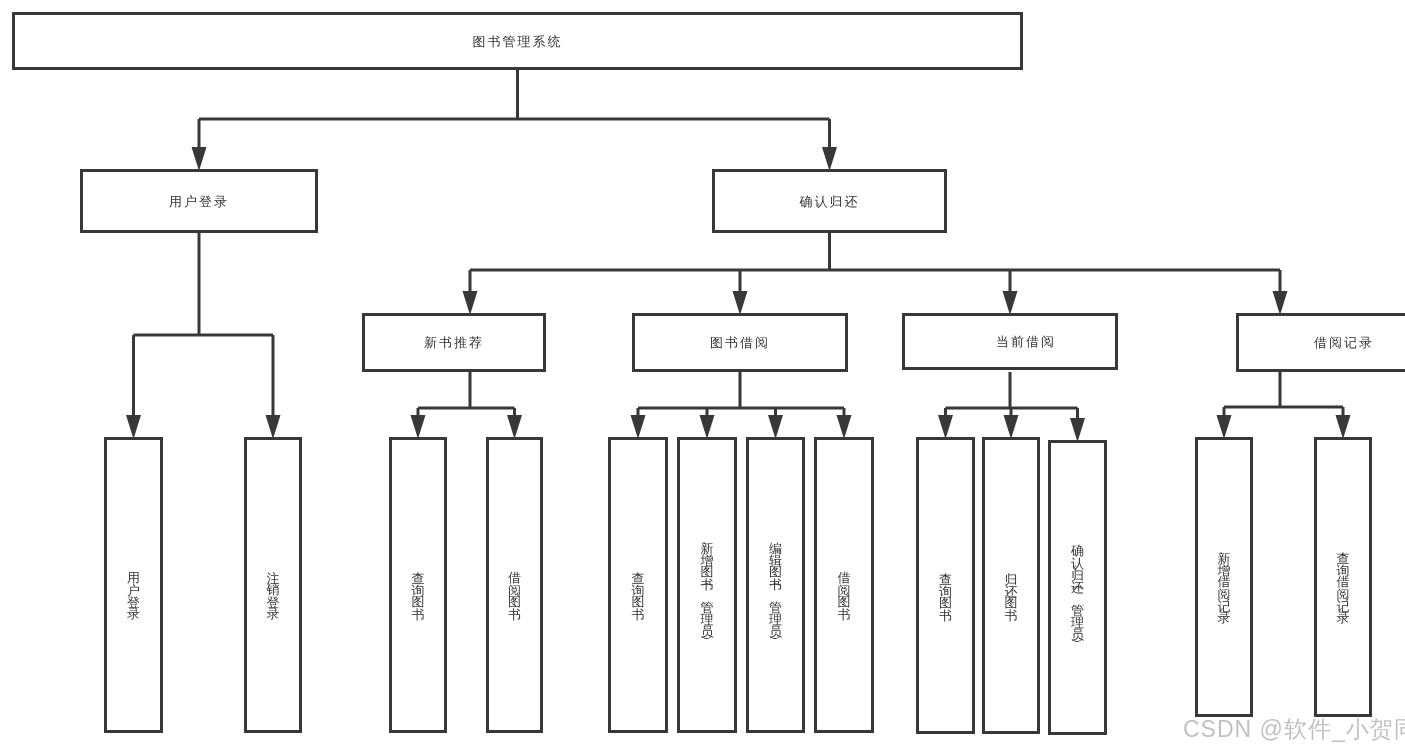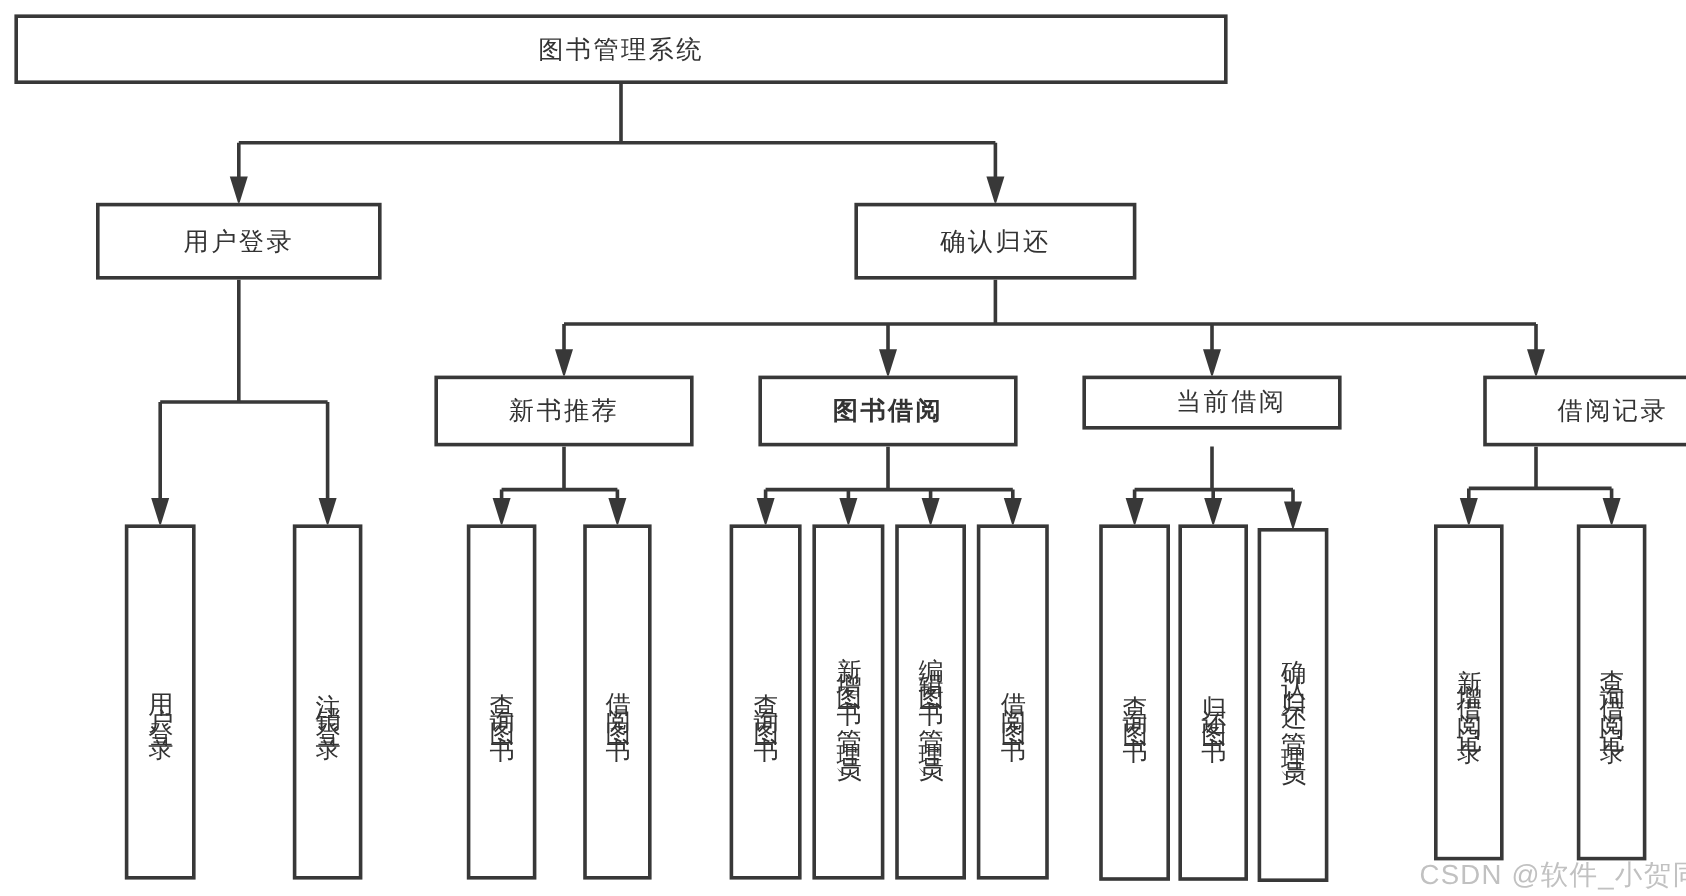--- a/index.html
+++ b/index.html
@@ -20,21 +20,21 @@
   #node-layer { position: absolute; left: 0; top: 0; }
   .node {
     position: absolute;
     box-sizing: border-box;
     border: 3px solid #383838;
     background: #ffffff;
     display: flex;
     align-items: center;
     justify-content: center;
     color: #333333;
-    font-size: 21px;
+    font-size: 13px;
     line-height: 1;
     text-align: center;
   }
   .node.h { letter-spacing: 2px; }
   .node.v {
     writing-mode: vertical-rl;
     text-orientation: mixed;
     letter-spacing: 12px;
   }
   .watermark {
@@ -78,23 +78,23 @@
       <polygon points="1011,439 1003.5,415 1018.5,415" fill="#383838"></polygon>
       <polygon points="1077.5,442 1070,418 1085,418" fill="#383838"></polygon>
       <path d="M 1280 372 L 1280 407 M 1224 407 L 1343 407 M 1224 407 L 1224 421 M 1343 407 L 1343 421" stroke="#383838" stroke-width="3" fill="none"></path>
       <polygon points="1224,439 1216.5,415 1231.5,415" fill="#383838"></polygon>
       <polygon points="1343,439 1335.5,415 1350.5,415" fill="#383838"></polygon>
     </svg>
   <div id="node-layer">
       <div class="node h" style="left: 12px; top: 12px; width: 1011px; height: 58px; border-color: rgb(56, 56, 56); color: rgb(51, 51, 51);">图书管理系统</div>
       <div class="node h" style="left: 80px; top: 169px; width: 238px; height: 64px; border-color: rgb(56, 56, 56); color: rgb(51, 51, 51);">用户登录</div>
       <div class="node h" style="left: 712px; top: 169px; width: 235px; height: 64px; border-color: rgb(56, 56, 56); color: rgb(51, 51, 51);">确认归还</div>
-      <div class="node h" style="left: 362px; top: 313px; width: 216px; height: 59px; border-color: rgb(56, 56, 56); color: rgb(51, 51, 51);">新书推荐</div>
-      <div class="node h" style="left: 632px; top: 313px; width: 216px; height: 59px; border-color: rgb(56, 56, 56); color: rgb(51, 51, 51); font-weight: bold;">图书借阅</div>
-      <div class="node h" style="left: 902px; top: 313px; width: 216px; height: 45px; border-color: rgb(56, 56, 56); color: rgb(51, 51, 51); padding-left: 32px;">当前借阅</div>
+      <div class="node h" style="left: 362px; top: 313px; width: 184px; height: 59px; border-color: rgb(56, 56, 56); color: rgb(51, 51, 51);">新书推荐</div>
+      <div class="node h" style="left: 632px; top: 313px; width: 216px; height: 59px; border-color: rgb(56, 56, 56); color: rgb(51, 51, 51);">图书借阅</div>
+      <div class="node h" style="left: 902px; top: 313px; width: 216px; height: 57px; border-color: rgb(56, 56, 56); color: rgb(51, 51, 51); padding-left: 32px;">当前借阅</div>
       <div class="node h" style="left: 1236px; top: 313px; width: 216px; height: 59px; border-color: rgb(56, 56, 56); color: rgb(51, 51, 51);">借阅记录</div>
       <div class="node v" style="left: 104px; top: 437px; width: 59px; height: 296px; border-color: rgb(56, 56, 56); color: rgb(51, 51, 51);">用户登录</div>
       <div class="node v" style="left: 244px; top: 437px; width: 58px; height: 296px; border-color: rgb(56, 56, 56); color: rgb(51, 51, 51);">注销登录</div>
       <div class="node v" style="left: 389px; top: 437px; width: 58px; height: 296px; border-color: rgb(56, 56, 56); color: rgb(51, 51, 51);">查询图书</div>
       <div class="node v" style="left: 486px; top: 437px; width: 57px; height: 296px; border-color: rgb(56, 56, 56); color: rgb(51, 51, 51);">借阅图书</div>
       <div class="node v" style="left: 608px; top: 437px; width: 60px; height: 296px; border-color: rgb(56, 56, 56); color: rgb(51, 51, 51);">查询图书</div>
       <div class="node v" style="left: 677px; top: 437px; width: 60px; height: 296px; border-color: rgb(56, 56, 56); color: rgb(51, 51, 51);">新增图书（管理员）</div>
       <div class="node v" style="left: 746px; top: 437px; width: 59px; height: 296px; border-color: rgb(56, 56, 56); color: rgb(51, 51, 51);">编辑图书（管理员）</div>
       <div class="node v" style="left: 814px; top: 437px; width: 60px; height: 296px; border-color: rgb(56, 56, 56); color: rgb(51, 51, 51);">借阅图书</div>
       <div class="node v" style="left: 916px; top: 437px; width: 59px; height: 297px; border-color: rgb(56, 56, 56); color: rgb(51, 51, 51);">查询图书</div>

